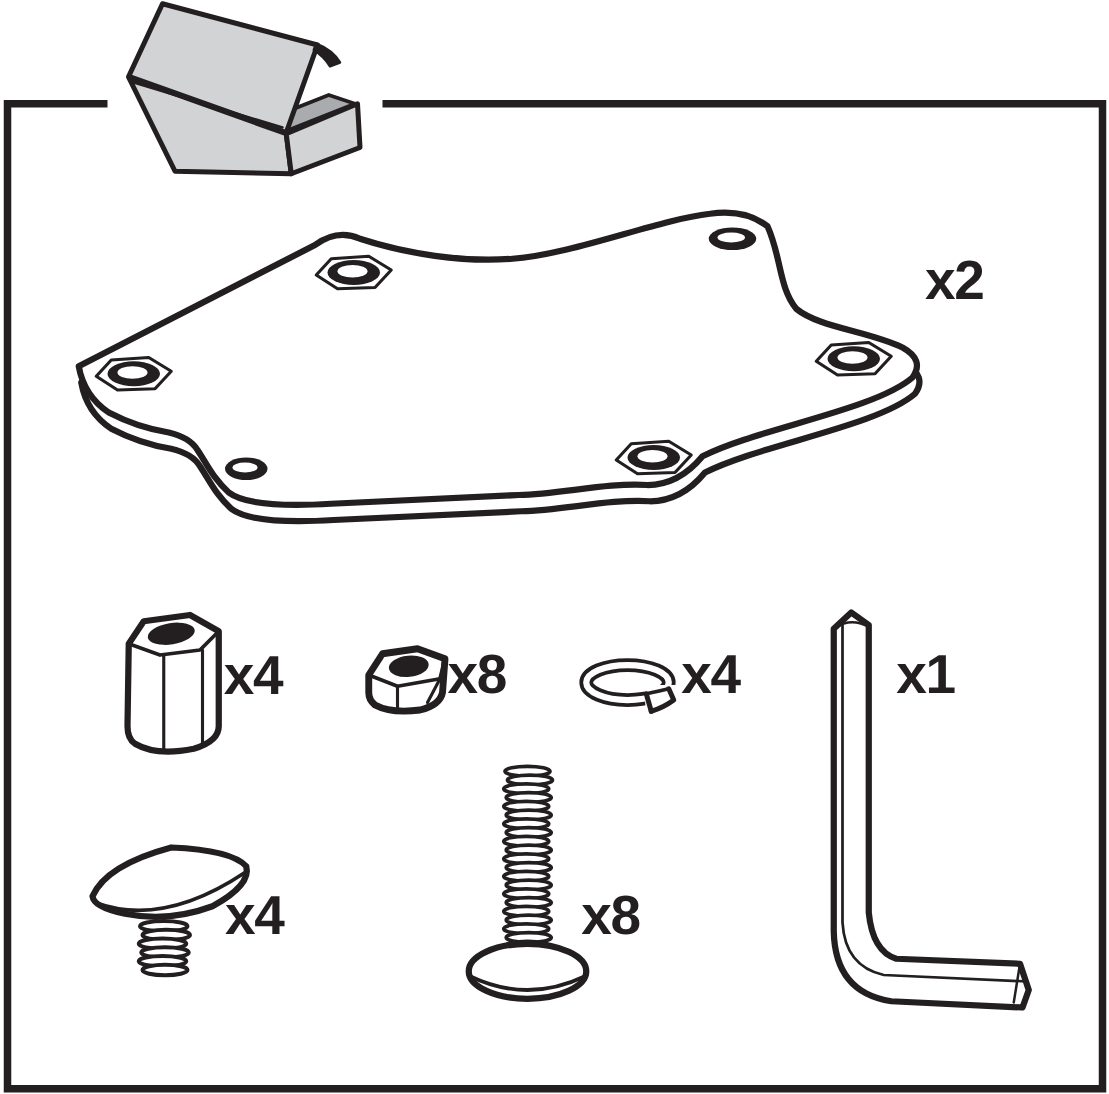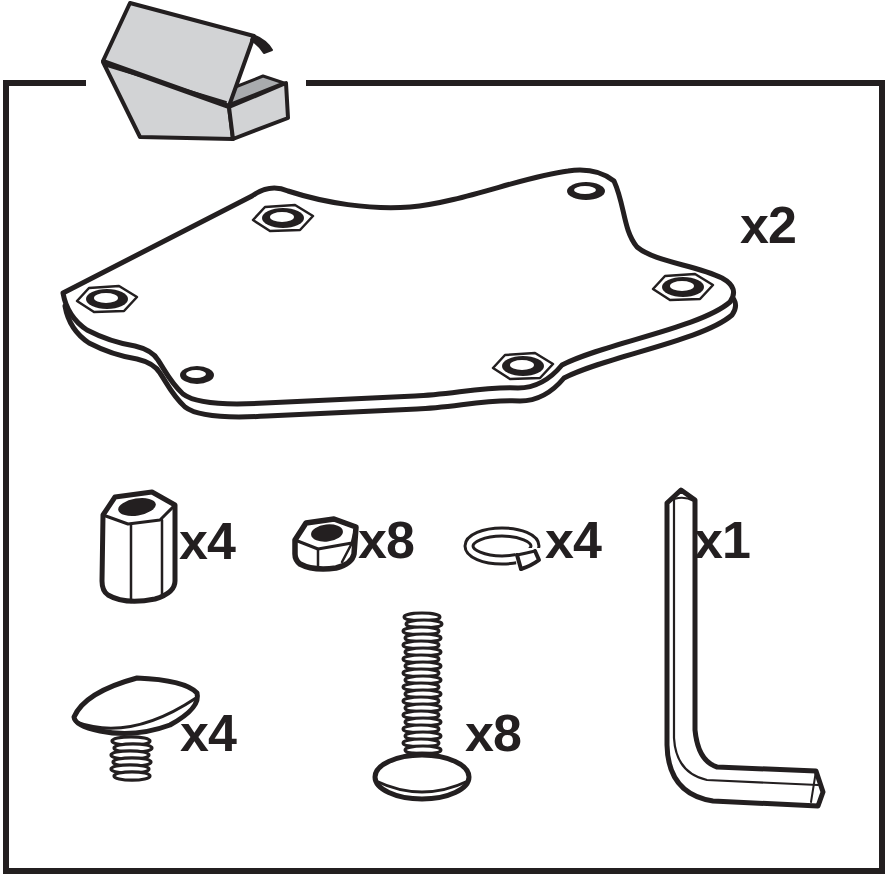--- a/index.html
+++ b/index.html
@@ -18,21 +18,21 @@
   }
   .halo{
     position:absolute;
     left:86px;top:77px;width:220px;height:12px;
     background:#ffffff;
   }
   svg{position:absolute;overflow:visible;}
   .qty{
     position:absolute;
     font-weight:bold;
-    font-size:52px;
+    font-size:44px;
     line-height:44px;
     color:#231f20;
     letter-spacing:-1px;
     white-space:nowrap;
   }
 </style>
 </head>
 <body>
 
 <div class="stage">
@@ -134,21 +134,21 @@
   <div class="qty" style="left:545px;top:518px;">x4</div>
 
   <svg style="left:655px;top:480px;" width="180" height="340" viewBox="0 0 180 340">
     <g stroke="#231f20" stroke-linejoin="round" stroke-linecap="round" fill="none">
       <path fill="#ffffff" stroke-width="5" d="M 12 23 L 26 10 L 40 20 L 40 250 Q 43 281 62 287 L 161 291 L 168 312 L 163 326 L 58 321 Q 13 314 12 265 Z"></path>
       <path d="M 19 19 L 19 258 Q 21 293 52 300 L 163 305" stroke-width="2.2"></path>
       <path d="M 13 22 Q 26 14 39 21" stroke-width="2"></path>
       <path d="M 161 291 L 156 322" stroke-width="2"></path>
     </g>
   </svg>
-  <div class="qty" style="left:694px;top:518px;">x1</div>
+  <div class="qty" style="left:717px;top:518px;">x1</div>
 
   <svg style="left:65px;top:668px;" width="140" height="122" viewBox="0 0 140 122">
     <g stroke="#231f20" stroke-linejoin="round" stroke-linecap="round" fill="none">
 
       <g stroke-width="3.2" fill="#ffffff">
         <ellipse cx="66" cy="73" rx="19" ry="4.2"></ellipse>
         <ellipse cx="68" cy="80" rx="19" ry="4.2"></ellipse>
         <ellipse cx="65" cy="87" rx="19" ry="4.2"></ellipse>
         <ellipse cx="67" cy="94" rx="19" ry="4.2"></ellipse>
         <ellipse cx="65" cy="101" rx="19" ry="4.2"></ellipse>

